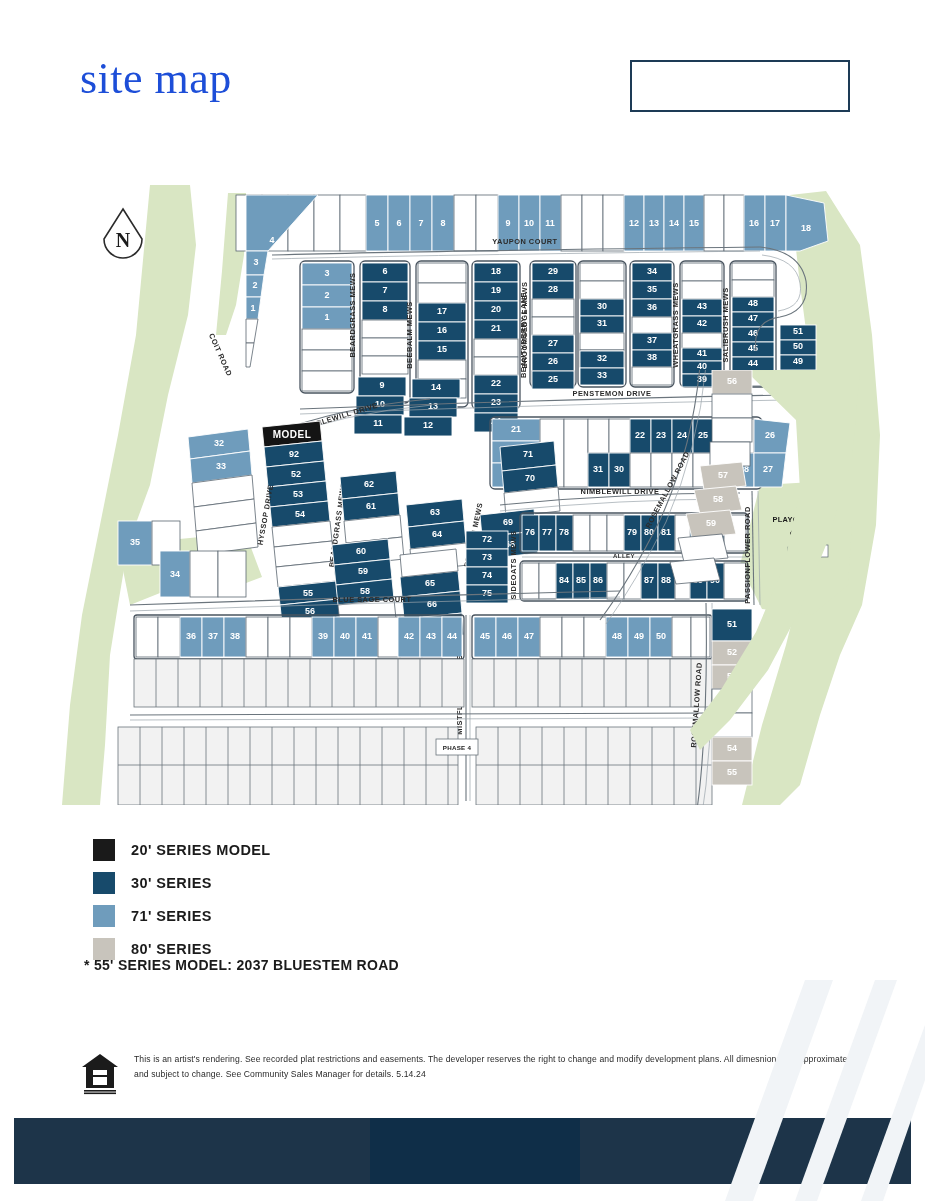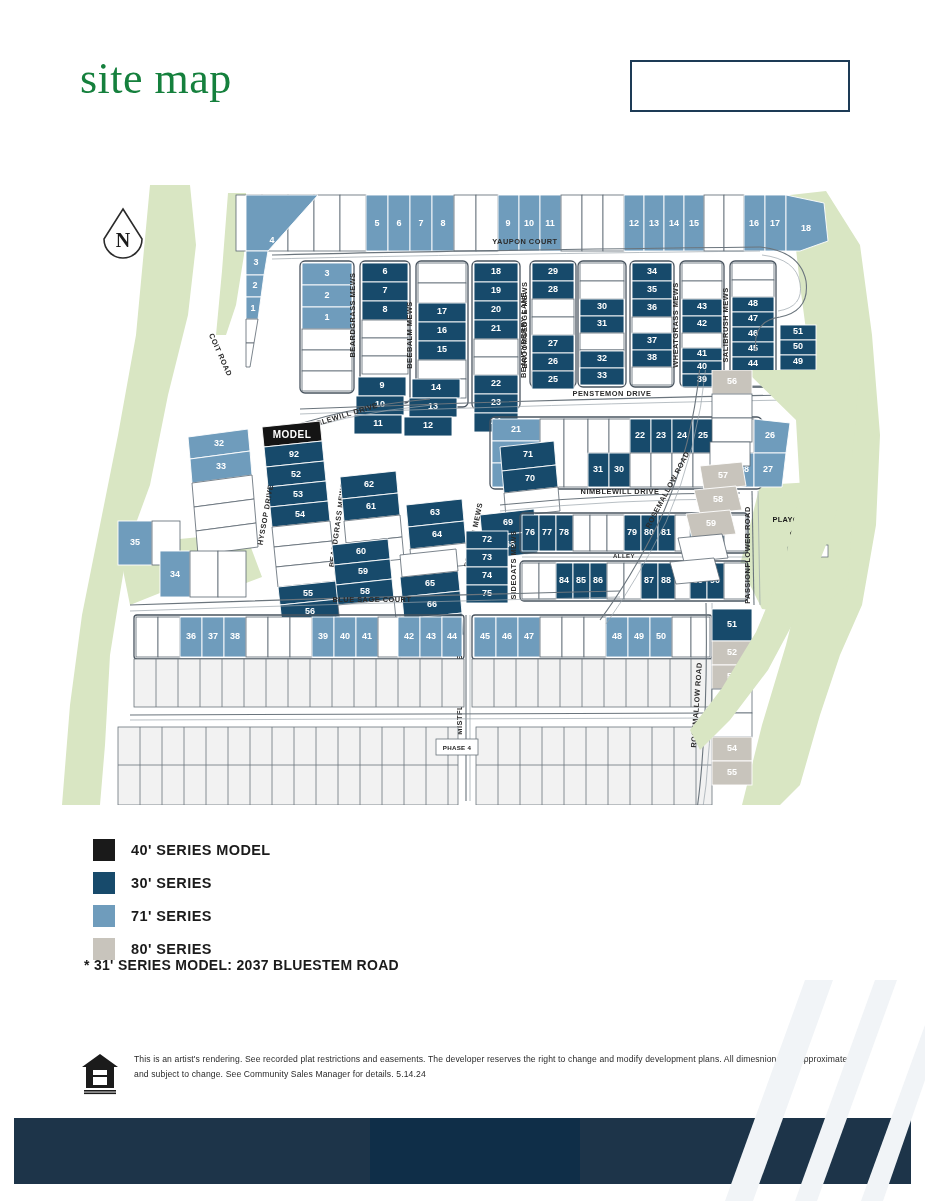--- a/index.html
+++ b/index.html
@@ -10,21 +10,21 @@
     font-family: "Liberation Sans", sans-serif;
     overflow: hidden;
     position: relative;
   }
   .page { position:absolute; inset:0; background:#fff; }
 
   
   .hdr-title {
     position:absolute; left:80px; top:57px;
     font-family:"Liberation Serif", serif;
-    font-size:44px; letter-spacing:.5px; color:#15803d; line-height:1;text-align:center;
+    font-size:44px; letter-spacing:.5px; color:#1d4ed8; line-height:1;text-align:center;
   }
   .hdr-sub {
     position:absolute; left:82px; top:131px;
     font-size:21px; font-weight:bold; letter-spacing:.6px; color:#1b1b1b;
   }
   .logo-box {
     position:absolute; left:630px; top:60px; width:220px; height:52px;
     border:2px solid #1d3b56; background:#fff;
   }
 
@@ -731,36 +731,36 @@
     </svg>
 
     <svg width="120" height="120" viewBox="0 0 120 120" style="left:160px; top:110px;">
       <text x="60" y="60" class="street" transform="rotate(66 60 60)" style="font-size:7.4px;font-weight:bold;fill:#2b2b2b;text-anchor:middle;letter-spacing:.5px;font-family:'Liberation Sans',sans-serif;">COIT ROAD</text>
     </svg>
   </div>
 
   <div class="legend">
     <div class="lg-row">
       <div class="sw" style="background:#1a1a1a"></div>
-      <div class="lg-txt">40' SERIES MODEL</div>
+      <div class="lg-txt">20' SERIES MODEL</div>
     </div>
     <div class="lg-row">
       <div class="sw" style="background:#174a6b"></div>
       <div class="lg-txt">30' SERIES</div>
     </div>
     <div class="lg-row">
       <div class="sw" style="background:#6f9cbc"></div>
       <div class="lg-txt">71' SERIES</div>
     </div>
     <div class="lg-row">
       <div class="sw" style="background:#c8c4bc"></div>
       <div class="lg-txt">80' SERIES</div>
     </div>
   </div>
-  <div class="lg-note">* 31' SERIES MODEL: 2037 BLUESTEM ROAD</div>
+  <div class="lg-note">* 55' SERIES MODEL: 2037 BLUESTEM ROAD</div>
 
   <div class="foot">
     <svg class="eho" viewBox="0 0 40 44">
       <path d="M20 2 L38 15 L34 15 L34 36 L6 36 L6 15 L2 15 Z" fill="#1b1b1b"></path>
       <rect x="13" y="18" width="14" height="5" fill="#fff"></rect>
       <rect x="13" y="25" width="14" height="8" fill="#fff"></rect>
       <rect x="4" y="38" width="32" height="1.6" fill="#1b1b1b"></rect>
       <rect x="4" y="40.5" width="32" height="1.6" fill="#1b1b1b"></rect>
     </svg>
     <div class="foot-txt">This is an artist's rendering. See recorded plat restrictions and easements. The developer reserves the right to change and modify development plans. All dimesnions are approximate and subject to change. See Community Sales Manager for details. 5.14.24</div>

